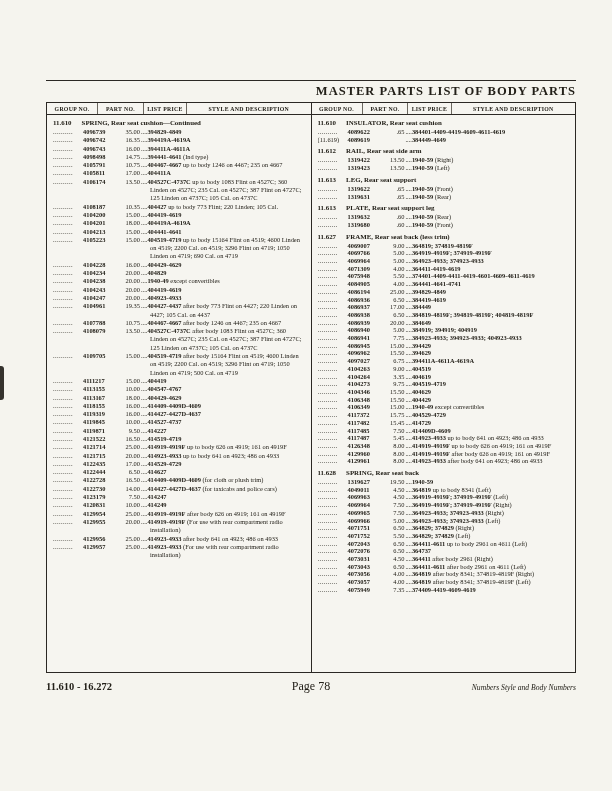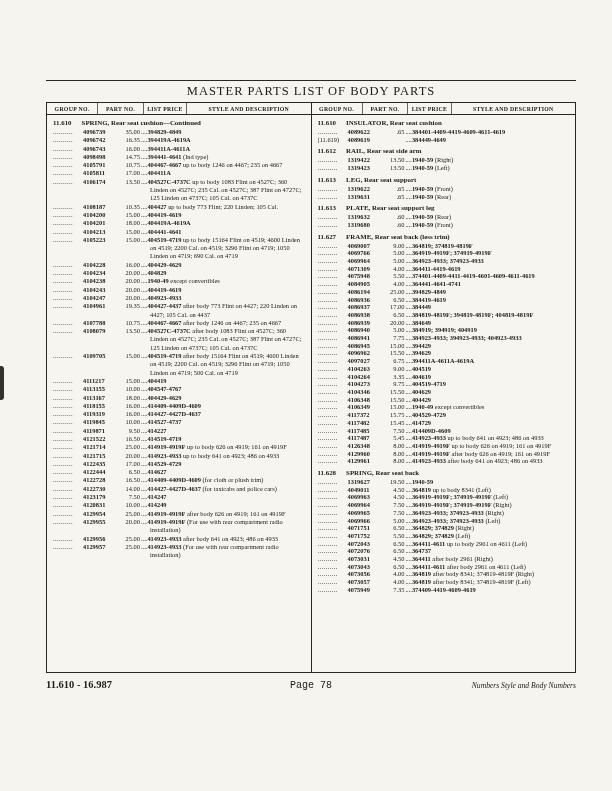--- a/index.html
+++ b/index.html
@@ -11,22 +11,22 @@
     font-family:"Liberation Serif","DejaVu Serif",serif;
     overflow:hidden;
   }
   .edge-mark{
     position:absolute;left:0;top:366px;width:4px;height:34px;
     background:#35322d;border-radius:0 3px 3px 0;
   }
   .sheet{position:absolute;left:46px;top:80px;width:530px;}
   .toprule{border-top:1px solid #2b2824;margin-bottom:3px;}
   .doc-title{
-    margin:1px 0 3px;text-align:center;
-    font-size:12.5px;font-weight:normal;letter-spacing:1px;
+    margin:1px 0 3px;text-align:right;
+    font-size:12.5px;font-weight:bold;letter-spacing:1px;
   }
   .tablebox{border:1.5px solid #2b2824;background:#f6f5f0;}
   .headband{display:flex;border-bottom:1px solid #2b2824;}
   .headhalf{flex:1;display:flex;}
   .headhalf + .headhalf{border-left:1.5px solid #2b2824;}
   .hcell{
     font-size:5.8px;font-weight:bold;text-align:center;
     padding:3px 0 2px;letter-spacing:0.3px;white-space:nowrap;overflow:hidden;
   }
   .hc1{width:19%;}
@@ -51,21 +51,21 @@
   .p{font-weight:bold;}
   .pr{text-align:right;padding-right:1px;}
   .d{padding-left:9px;text-indent:-9px;min-width:0;}
   .d::before{content:"....";}
   .st{font-weight:bold;}
   .footer{
     display:grid;grid-template-columns:1fr auto 1fr;
     align-items:baseline;margin-top:6px;
   }
   .f-range{font-weight:bold;font-size:10.5px;}
-  .f-page{font-size:10px;font-family:Liberation Mono, monospace;}
+  .f-page{font-size:12px;}
   .f-note{font-style:italic;font-size:7.6px;text-align:right;}
 </style>
 </head>
 <body>
 
 <div class="page">
   <div class="edge-mark"></div>
 
   <div class="sheet">
     <div class="toprule"></div>
@@ -669,18 +669,18 @@
                 <span class="p">4075949</span>
                 <span class="pr">7.35</span>
                 <span class="d"><b class="st">374409-4419-4609-4619</b></span>
               </div>
             </div>
           </div>
       </div>
     </div>
 
     <div class="footer">
-      <span class="f-range">11.610 - 16.987</span>
+      <span class="f-range">11.610 - 16.272</span>
       <span class="f-page">Page 78</span>
       <span class="f-note">Numbers Style and Body Numbers</span>
     </div>
   </div>
 </div>
 
 </body></html>

